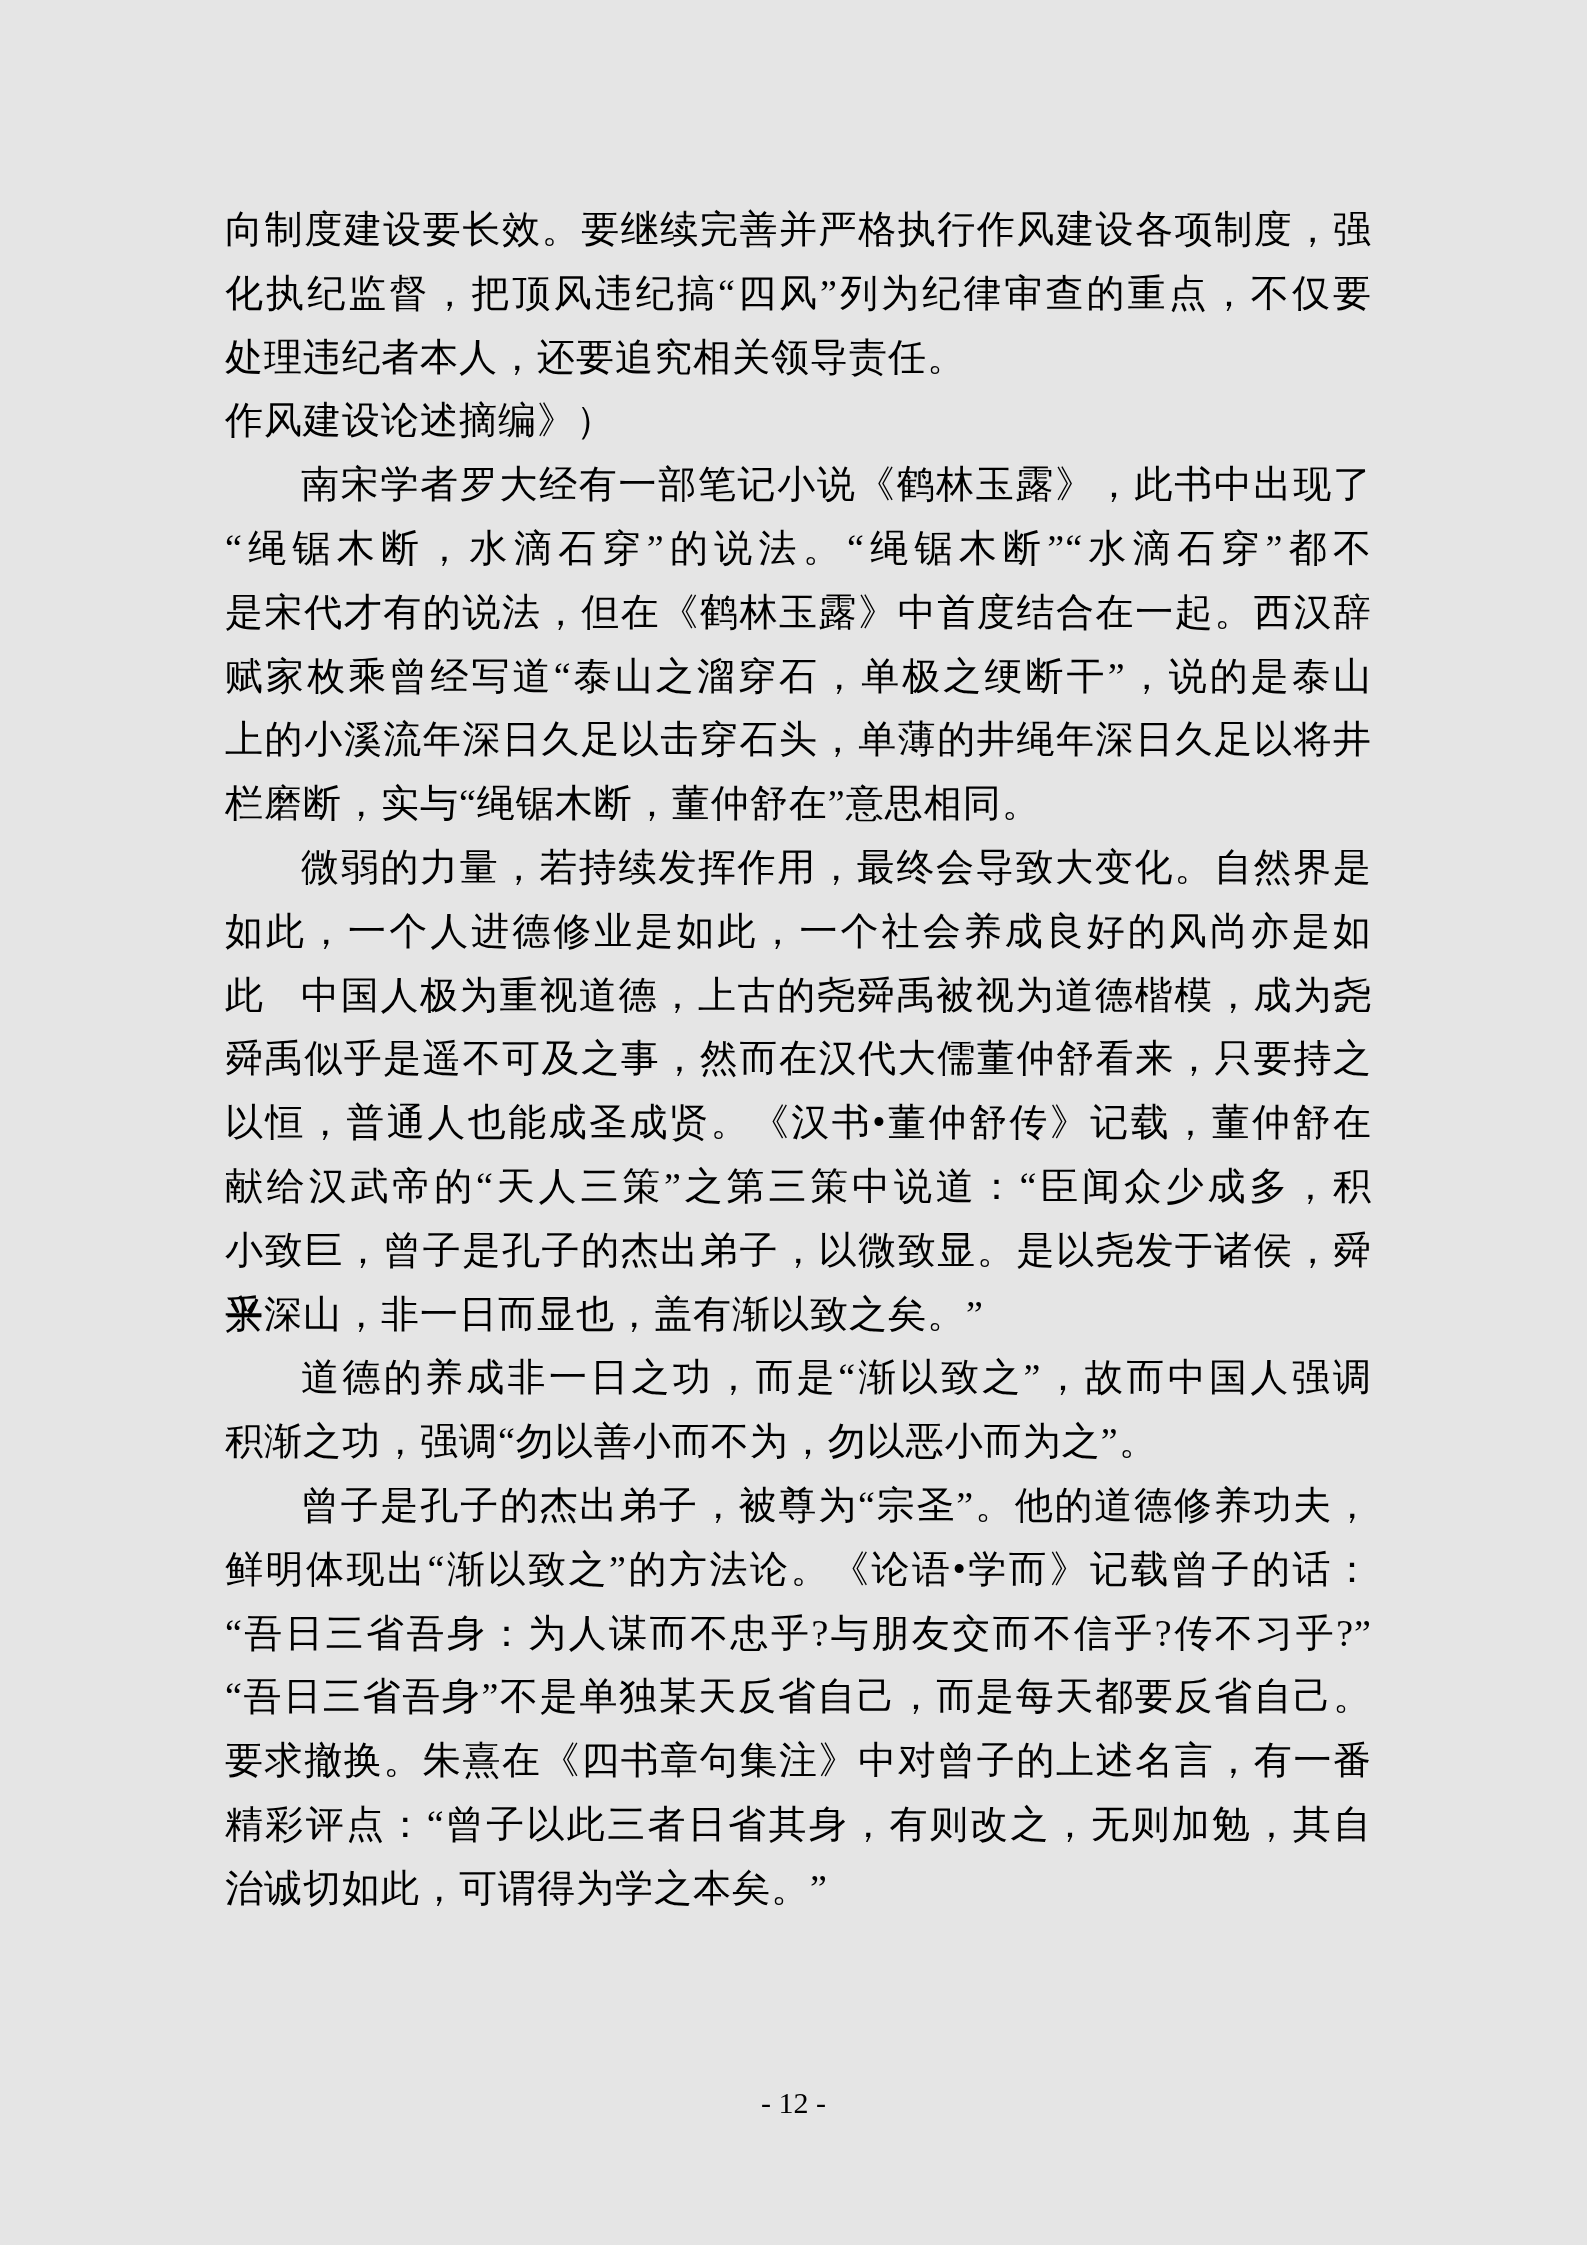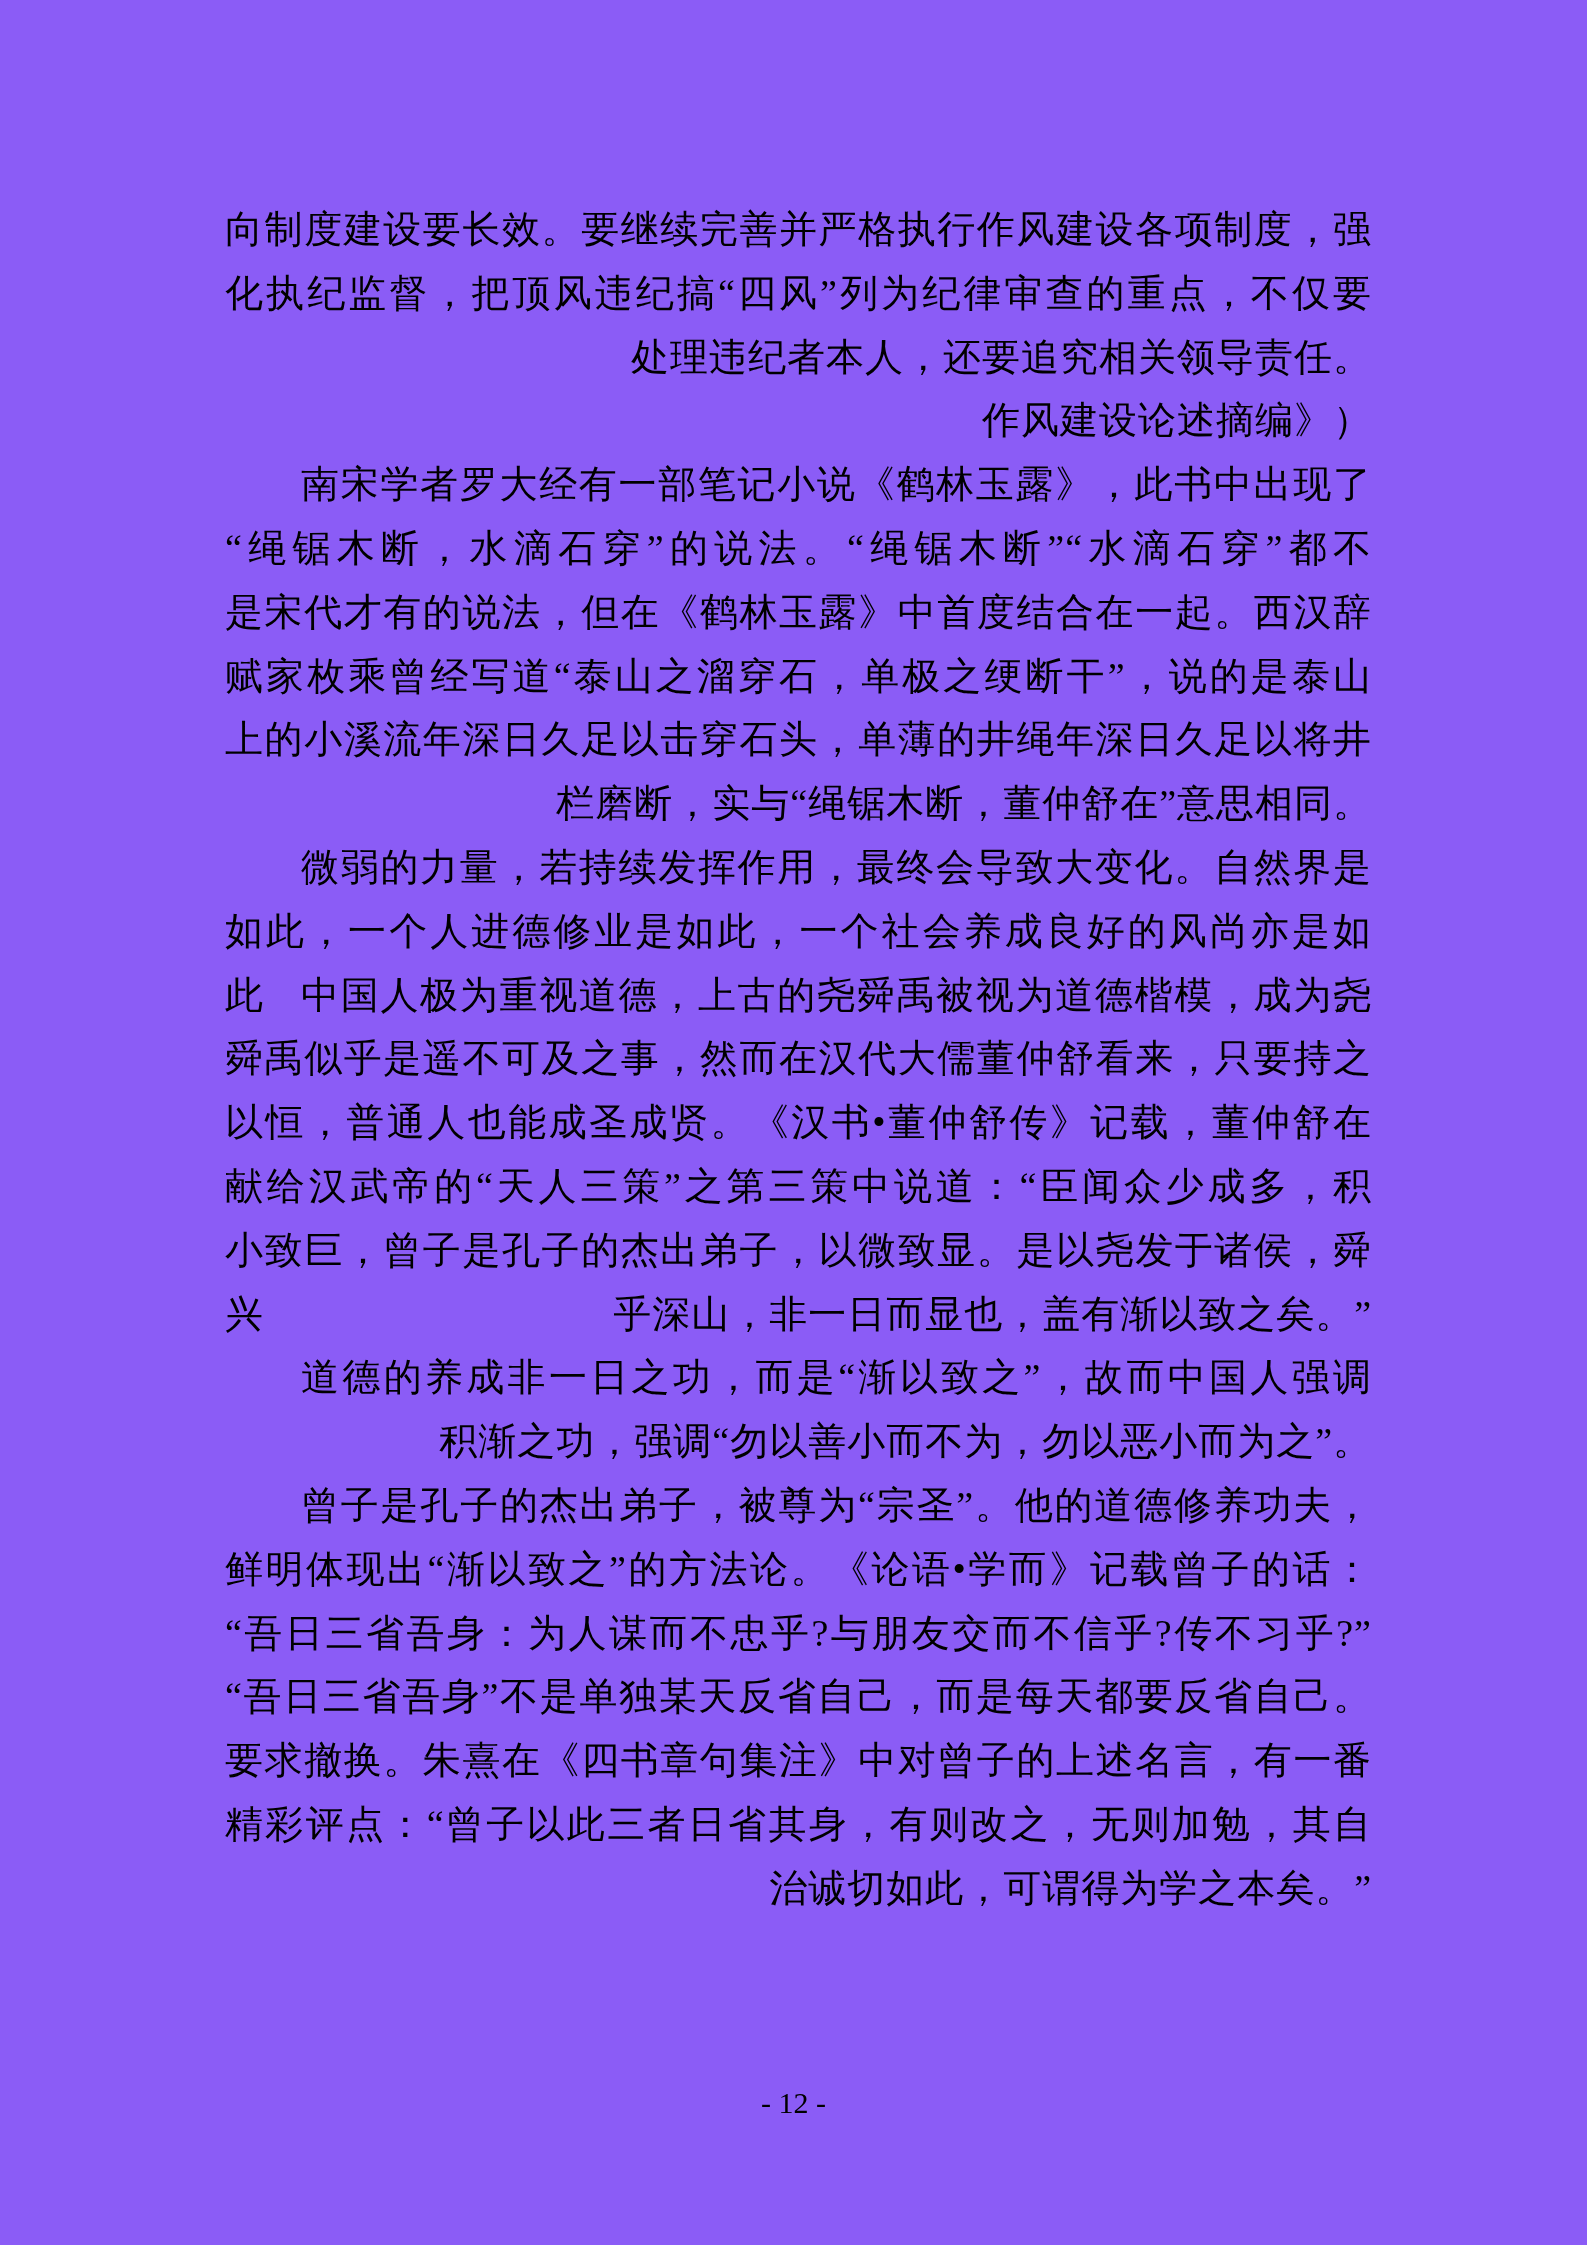--- a/index.html
+++ b/index.html
@@ -4,37 +4,37 @@
 <style>
   html, body {
     margin: 0;
     padding: 0;
     background: #ffffff;
   }
   .page {
     position: relative;
     width: 1587px;
     height: 2245px;
-    background: #8b5cf6;
+    background: #e5e5e5;
     overflow: hidden;
     font-family: "Liberation Serif", "DejaVu Serif", serif;
     color: #000000;
   }
   .text-block {
     position: absolute;
     left: 225px;
     top: 198px;
     width: 1147px;
   }
   .line {
     height: 63.8px;
     line-height: 63.8px;
     font-size: 38px;
     letter-spacing: 1px;
-    text-align: right;
+    text-align: left;
     white-space: normal;
   }
   .line.j {
     text-align: justify;
     text-align-last: justify;
   }
   .line.ind {
     text-indent: 76px;
   }
   .page-footer {

